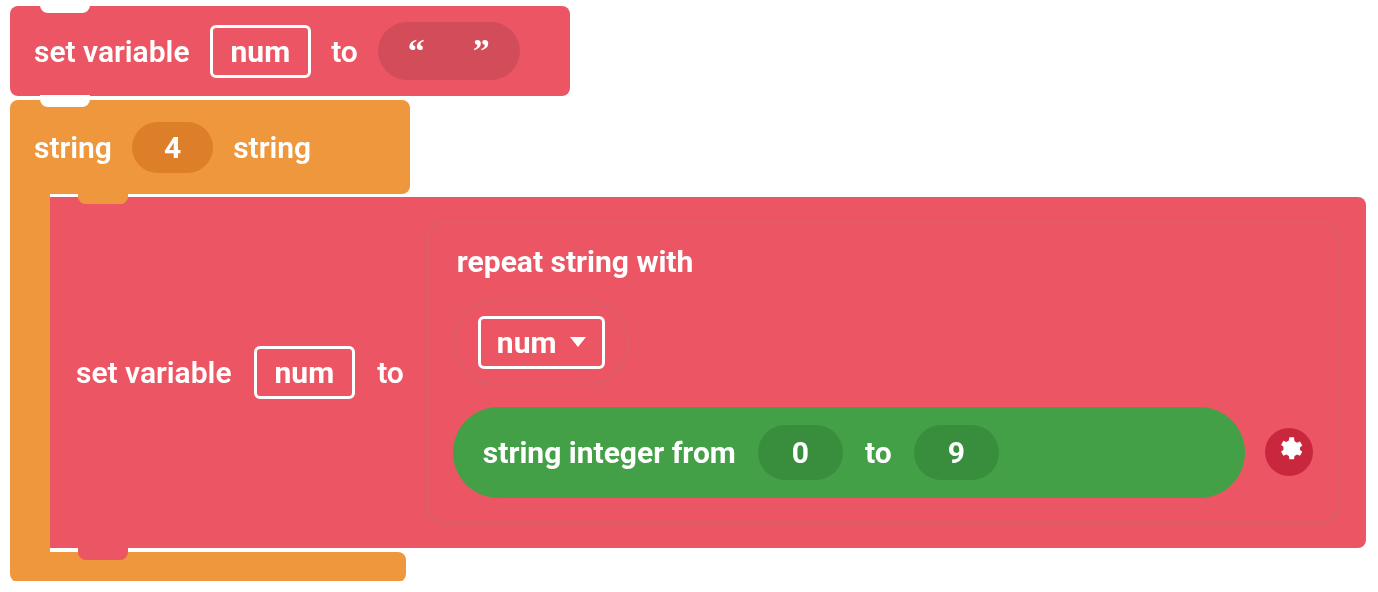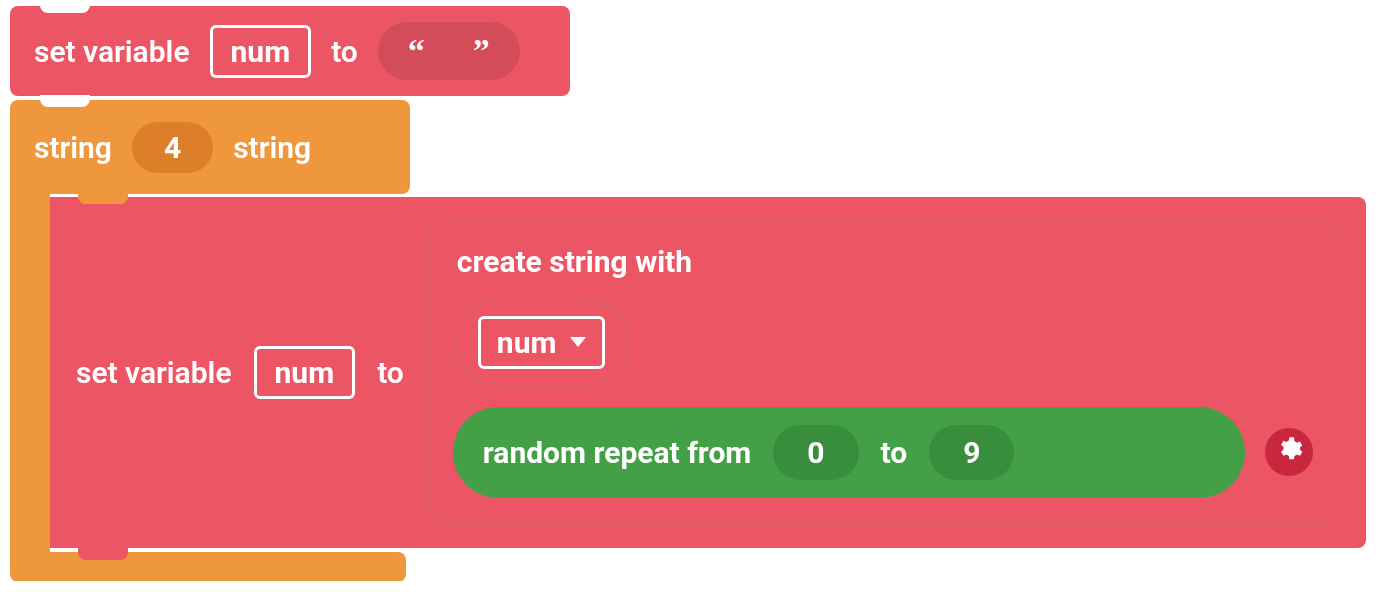--- a/index.html
+++ b/index.html
@@ -293,32 +293,32 @@
     <div class="block2-arm"></div>
     <div class="block2-foot"></div>
   </div>
 
   <div class="block block3">
     <span>set variable</span>
     <span class="var-box">num</span>
     <span>to</span>
 
     <div class="create-container">
-      <div class="create-title">create string with</div>
+      <div class="create-title">repeat string with</div>
 
       <div class="dropdown-pill">
         <div class="dropdown-inner">
           <span>num</span>
           <span class="chevron"></span>
         </div>
       </div>
 
       <div class="bottom-row">
         <div class="green-pill">
-          <span>random repeat from</span>
+          <span>string integer from</span>
           <span class="green-num">0</span>
           <span>to</span>
           <span class="green-num">9</span>
         </div>
         <div class="gear-btn">
           <span>
             <svg viewBox="0 0 24 24">
                 <path d="M12 8a4 4 0 100 8 4 4 0 000-8zm9.4 4a7.6 7.6 0 00-.1-1.3l2.1-1.6-2-3.5-2.5 1a7.5 7.5 0 00-2.2-1.3L16.3 2h-4l-.4 2.7a7.5 7.5 0 00-2.2 1.3l-2.5-1-2 3.5 2.1 1.6a7.6 7.6 0 000 2.6l-2.1 1.6 2 3.5 2.5-1a7.5 7.5 0 002.2 1.3l.4 2.7h4l.4-2.7a7.5 7.5 0 002.2-1.3l2.5 1 2-3.5-2.1-1.6c.1-.4.1-.9.1-1.3z"></path>
               </svg>
           </span>

